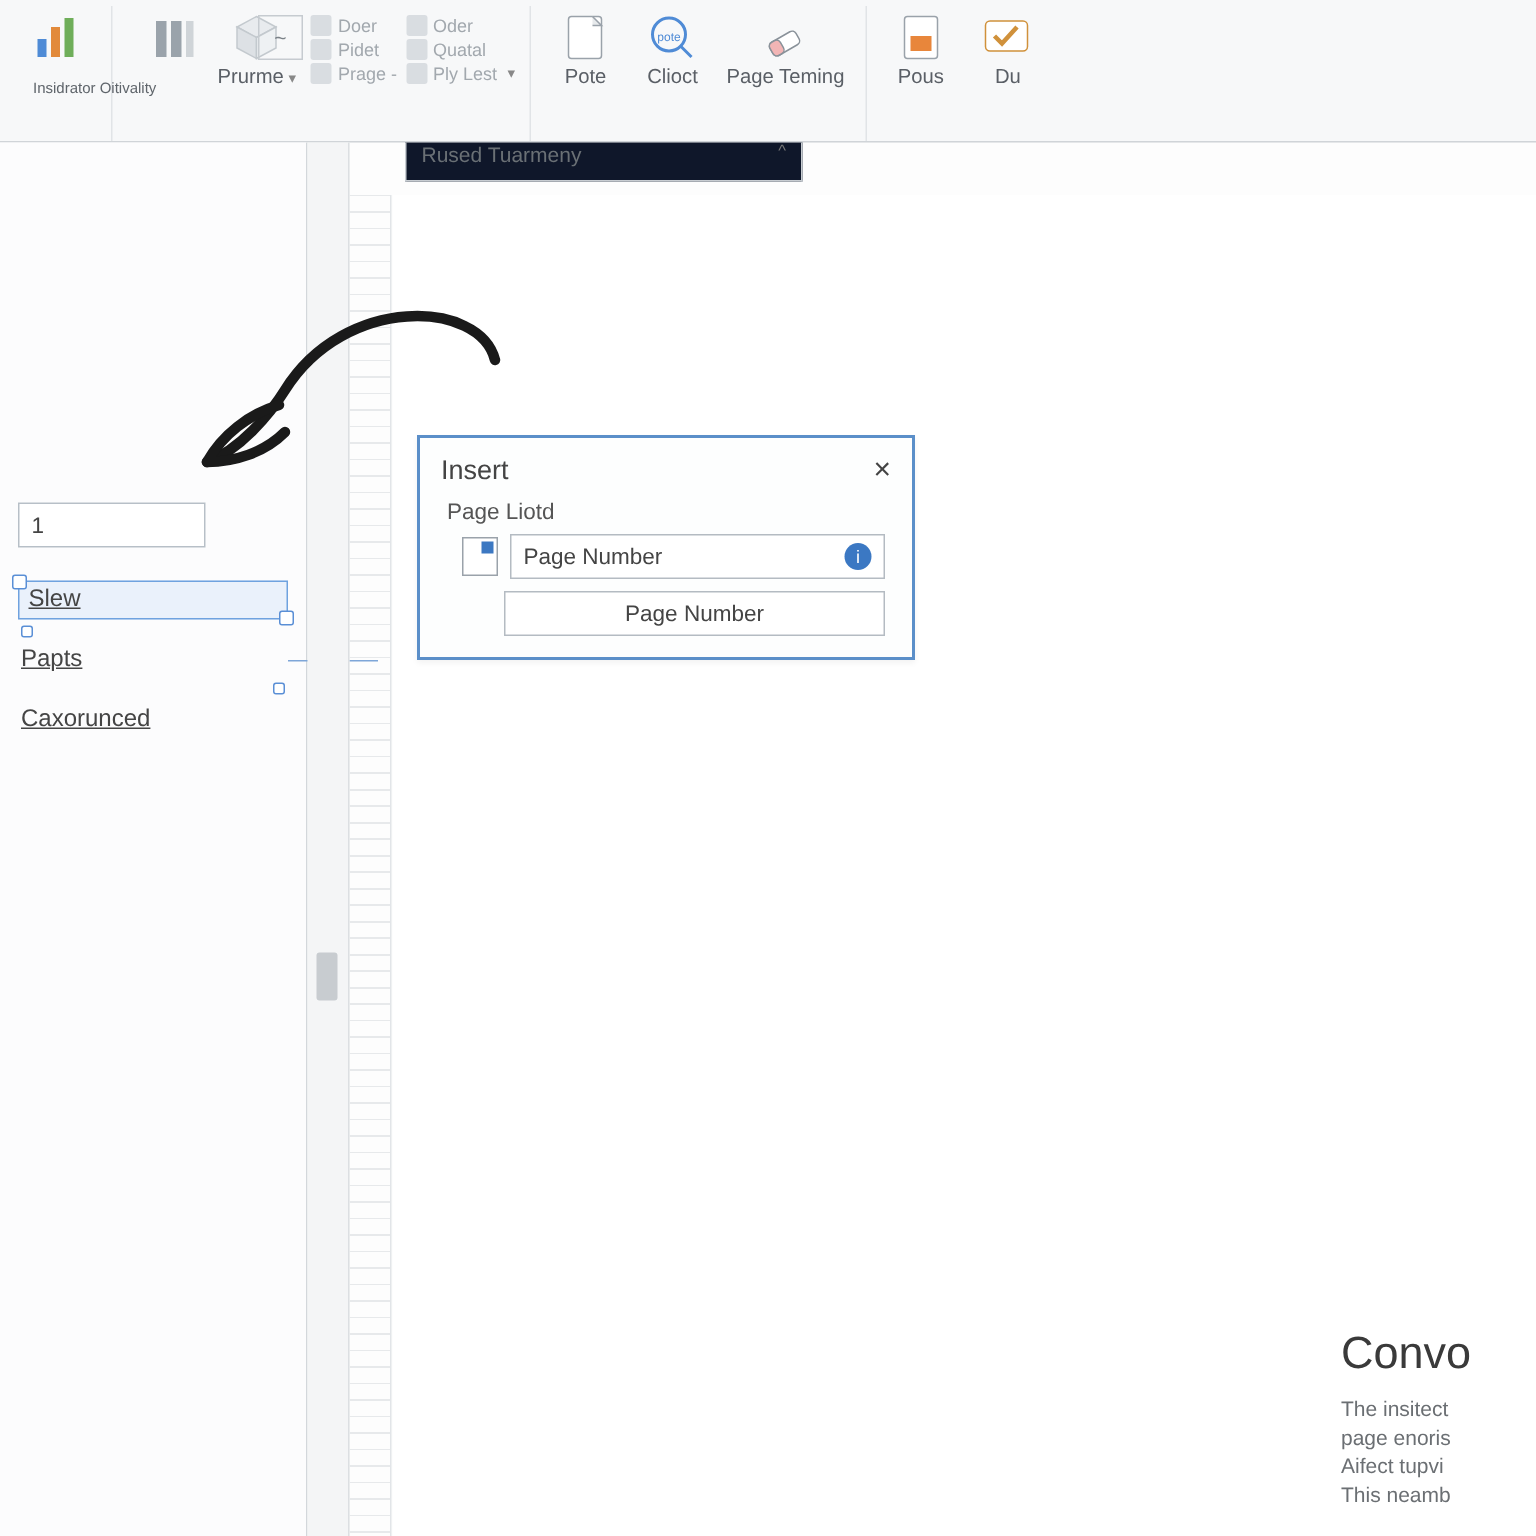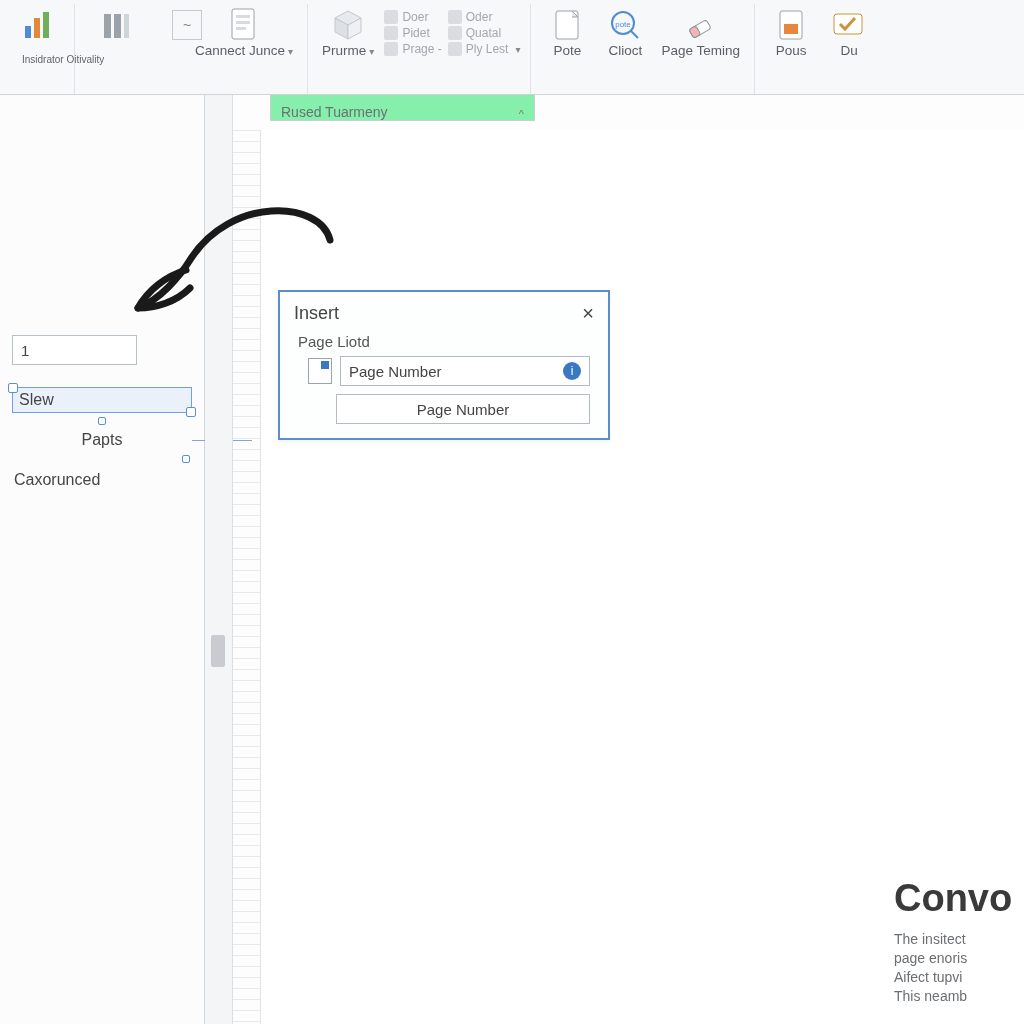--- a/index.html
+++ b/index.html
@@ -54,23 +54,23 @@
   .mini-stack .row { display:flex; align-items:center; gap:4px;}
   .mini-stack .mi { width:14px; height:14px; background:#d9dde1; border-radius:2px; display:inline-block;}
   .drop-caret::after{
     content:"▾"; font-size:10px; color:#888; margin-left:3px;
   }
 
   
   .subbar {
     position:absolute; left:270px; top:95px;
     width:265px; height:26px;
-    background:#86efac;
+    background:#0f172a;
     border:1px solid #c8cdd2; border-top:none;
-    display:flex; align-items:flex-end; justify-content:space-between;
+    display:flex; align-items:flex-start; justify-content:space-between;
     padding:0 10px; font-size:14px; color:#6a7075;
   }
   .subbar .caret{ font-size:11px; color:#777;}
 
   
   .leftpanel {
     position:absolute; left:0; top:95px; bottom:0;
     width:205px;
     border-right:1px solid #d3d7db;
     background:#fcfcfd;
@@ -78,21 +78,21 @@
   }
   .search-box{
     margin-top:230px;
     width:125px; height:30px;
     border:1px solid #b7bfc7; background:#fff;
     padding:3px 8px; color:#444; font-size:15px;
   }
   .nav-list{ margin-top:22px; list-style:none; }
   .nav-list li{
     font-size:16px; color:#454545; padding:4px 2px;
-    display:flex; align-items:center; gap:6px;
+    display:flex; gap:6px;text-decoration:underline;
   }
   .nav-list li .handle{
     width:8px;height:8px;border:1px solid #5a8fd6;background:#fff;border-radius:2px;
   }
   .nav-list li.sel{
     background:#eaf1fb; border:1px solid #6fa2df;
     position:relative; padding:3px 6px;
   }
   .nav-list li.sel::before,
   .nav-list li.sel::after{
@@ -168,21 +168,21 @@
   .arrow{
     position:absolute; left:90px; top:190px; width:260px; height:160px;
     pointer-events:none;
   }
 
   
   .doc-text{
     position:absolute; right:0; bottom:18px; width:130px;
     color:#444;
   }
-  .doc-text h2{ font-size:38px; font-weight:700; color:#3a3a3a; margin-bottom:10px;}
+  .doc-text h2{ font-size:30px; font-weight:400; color:#3a3a3a; margin-bottom:10px;}
   .doc-text p{ font-size:14px; color:#6b6f73; line-height:1.35; white-space:nowrap;}
 
   
   svg{display:block;}
 </style>
 </head>
 <body>
 
 <div class="ribbon">
 
@@ -202,33 +202,20 @@
             <rect x="24" y="6" width="5" height="24" fill="#cfd4d8"></rect>
           </svg>
       </span>
     </div>
     <div style="position:absolute; left:172px; top:10px; width:30px;height:30px;border:1px solid #c6cbd0;display:flex;align-items:center;justify-content:center;color:#7a8187;">~</div>
     <div style="position:absolute; left:22px; top:54px; font-size:10px; color:#5f656b;">Insidrator Oitivality</div>
   </div>
 
   <div style="width:56px;"></div>
 
-  <div class="ribbon-group" style="margin-left:50px;">
-    <div class="rbtn" style="min-width:90px;">
-      <span class="ico">
-        <svg width="32" height="36">
-            <rect x="4" y="2" width="22" height="30" rx="2" fill="#fff" stroke="#9aa2aa"></rect>
-            <rect x="8" y="8" width="14" height="3" fill="#d7dbdf"></rect>
-            <rect x="8" y="14" width="14" height="3" fill="#d7dbdf"></rect>
-            <rect x="8" y="20" width="10" height="3" fill="#d7dbdf"></rect>
-          </svg>
-      </span>
-      <span class="lbl drop-caret">Cannect Junce</span>
-    </div>
-  </div>
 
   <div class="ribbon-group">
     <div class="rbtn">
       <span class="ico">
         <svg width="34" height="34">
             <polygon points="17,3 30,10 17,17 4,10" fill="#e8ebee" stroke="#c3c9ce"></polygon>
             <polygon points="4,10 17,17 17,31 4,24" fill="#dde1e5" stroke="#c3c9ce"></polygon>
             <polygon points="30,10 17,17 17,31 30,24" fill="#eef1f3" stroke="#c3c9ce"></polygon>
           </svg>
       </span>

